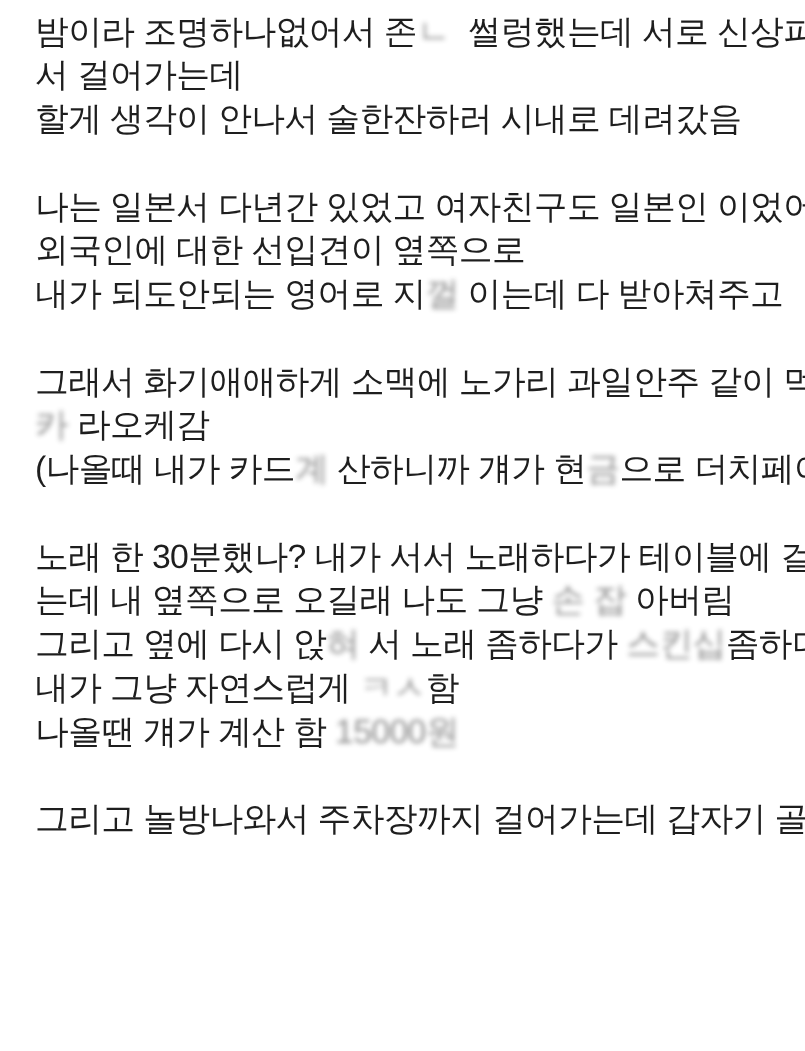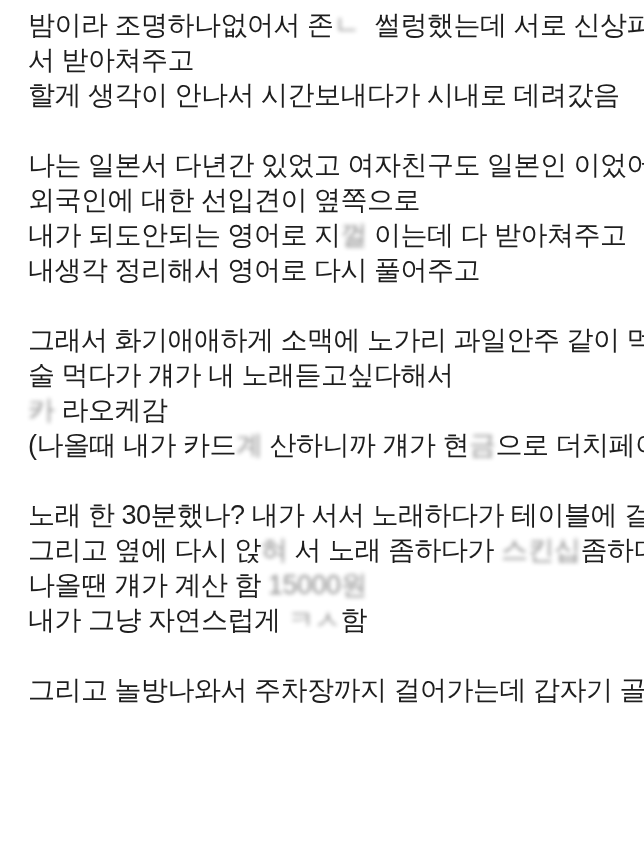--- a/index.html
+++ b/index.html
@@ -37,38 +37,37 @@
     opacity: 0.5;
   }
 </style>
 </head>
 <body>
 
 <div class="page">
   <div class="post-text" id="post-text">
       <div class="paragraph">
         <div class="text-line"><span class="plain">밤이라 조명하나없어서 존</span><span class="censored">ㄴ</span><span class="plain">  썰렁했는데 서로 신상파악하면</span></div>
-        <div class="text-line"><span class="plain">서 받아쳐주고</span></div>
-        <div class="text-line"><span class="plain">할게 생각이 안나서 시간보내다가 시내로 데려갔음</span></div>
+        <div class="text-line"><span class="plain">서 걸어가는데</span></div>
+        <div class="text-line"><span class="plain">할게 생각이 안나서 술한잔하러 시내로 데려갔음</span></div>
       </div>
       <div class="paragraph">
         <div class="text-line"><span class="plain">나는 일본서 다년간 있었고 여자친구도 일본인 이었어서</span></div>
         <div class="text-line"><span class="plain">외국인에 대한 선입견이 옆쪽으로</span></div>
         <div class="text-line"><span class="plain">내가 되도안되는 영어로 지</span><span class="censored">껄</span><span class="plain"> 이는데 다 받아쳐주고</span></div>
-        <div class="text-line"><span class="plain">내생각 정리해서 영어로 다시 풀어주고</span></div>
       </div>
       <div class="paragraph">
         <div class="text-line"><span class="plain">그래서 화기애애하게 소맥에 노가리 과일안주 같이 먹으면서</span></div>
-        <div class="text-line"><span class="plain">술 먹다가 걔가 내 노래듣고싶다해서</span></div>
         <div class="text-line"><span class="censored">카</span><span class="plain"> 라오케감</span></div>
         <div class="text-line"><span class="plain">(나올때 내가 카드</span><span class="censored">계</span><span class="plain"> 산하니까 걔가 현</span><span class="censored">금</span><span class="plain">으로 더치페이해줌)</span></div>
       </div>
       <div class="paragraph">
         <div class="text-line"><span class="plain">노래 한 30분했나? 내가 서서 노래하다가 테이블에 걸터앉았</span></div>
+        <div class="text-line"><span class="plain">는데 내 옆쪽으로 오길래 나도 그냥 </span><span class="censored">손 잡</span><span class="plain"> 아버림</span></div>
         <div class="text-line"><span class="plain">그리고 옆에 다시 앉</span><span class="censored">혀</span><span class="plain"> 서 노래 좀하다가 </span><span class="censored">스킨십</span><span class="plain">좀하다가</span></div>
+        <div class="text-line"><span class="plain">내가 그냥 자연스럽게 </span><span class="censored">ㅋㅅ</span><span class="plain">함</span></div>
         <div class="text-line"><span class="plain">나올땐 걔가 계산 함 </span><span class="censored">15000원</span></div>
-        <div class="text-line"><span class="plain">내가 그냥 자연스럽게 </span><span class="censored">ㅋㅅ</span><span class="plain">함</span></div>
       </div>
       <div class="paragraph">
         <div class="text-line"><span class="plain">그리고 놀방나와서 주차장까지 걸어가는데 갑자기 골목으로</span></div>
       </div>
     </div>
 </div>
 
 </body></html>

